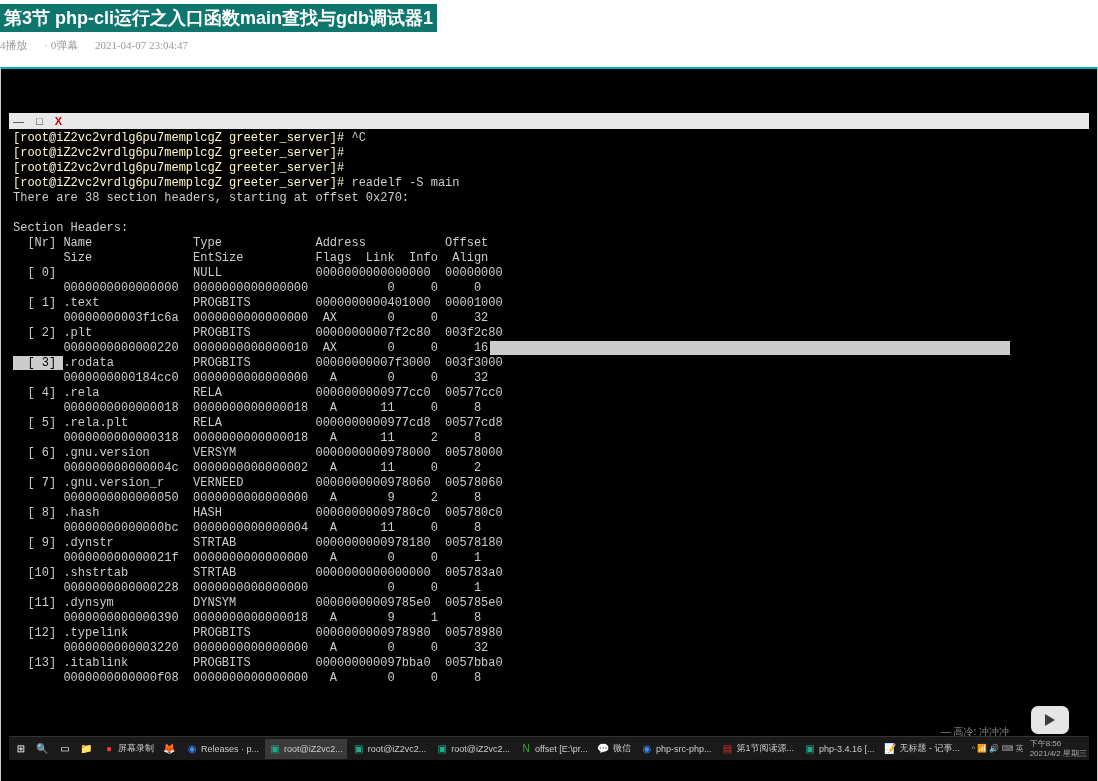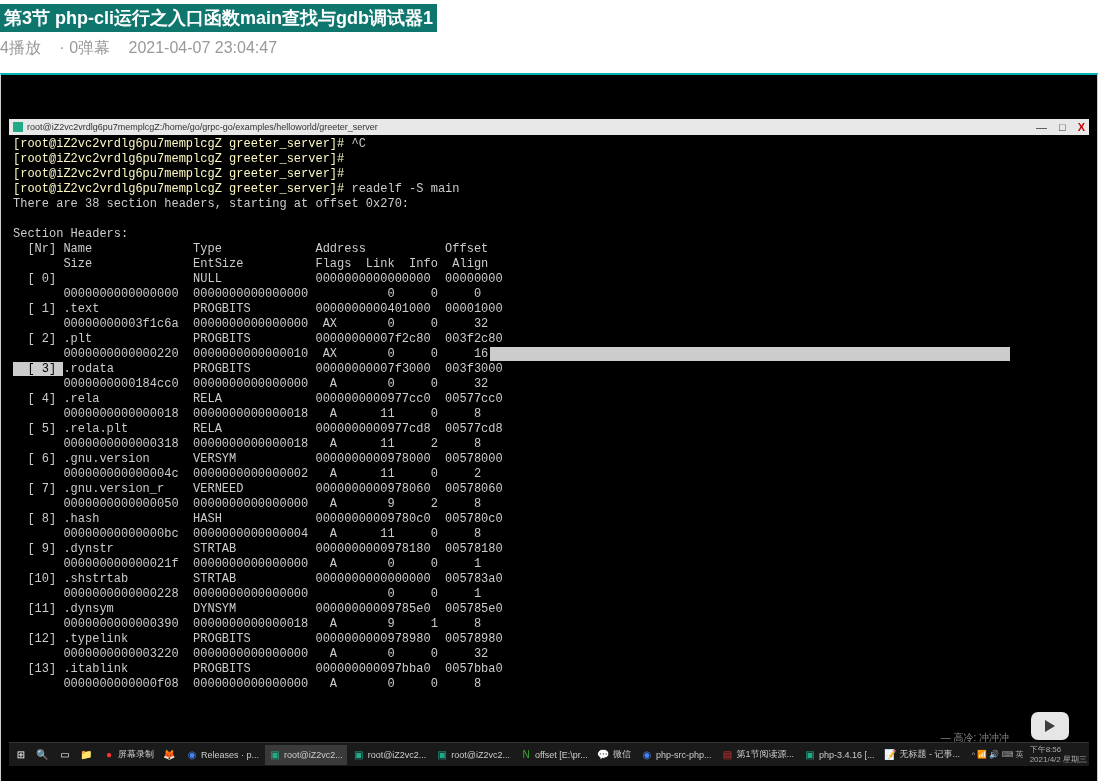--- a/index.html
+++ b/index.html
@@ -1,19 +1,19 @@
 <!DOCTYPE html>
 <html><head>
 <meta charset="utf-8">
 <style>
 * { margin: 0; padding: 0; box-sizing: border-box; }
 body { font-family: "Microsoft YaHei", Arial, sans-serif; background: #fff; width: 1098px; }
 .page-header { padding: 4px 0 0 0; }
 .title { background: #0f766e; color: #fff; font-size: 18px; font-weight: bold; padding: 2px 4px; display: inline-block; }
-.meta { color: #999; font-size: 16px; margin: 6px 0 14px 0; }
+.meta { color: #999; font-size: 11px; margin: 6px 0 14px 0; font-family: Liberation Serif, serif; }
 .meta span { margin-right: 14px; }
 .video-area { background: #000; width: 1098px; height: 718px; position: relative; border: 1px solid #ccc; border-top: 2px solid #00b3b3; }
 .terminal-window { position: absolute; top: 44px; left: 8px; right: 8px; bottom: 26px; background: #000; }
 .titlebar { background: #e8e8e8; height: 16px; display: flex; align-items: center; justify-content: space-between; font-size: 9px; padding: 0 4px; color: #333; }
 .titlebar-left { display: flex; align-items: center; gap: 4px; }
 .win-icon { width: 10px; height: 10px; background: #2a8; display: inline-block; }
 .win-controls { display: flex; gap: 12px; font-size: 11px; }
 .win-controls span { cursor: pointer; }
 .win-close { color: #c00; font-weight: bold; }
 .terminal-content { font-family: "Consolas", "Courier New", monospace; font-size: 12px; line-height: 15px; color: #ccc; padding: 2px 4px; white-space: pre; overflow: hidden; }
@@ -40,24 +40,20 @@
   <div class="meta">
     <span>4播放</span> ·
     <span>0弹幕</span>
     <span>2021-04-07 23:04:47</span>
   </div>
 </div>
 
 <div class="video-area">
   <div class="terminal-window">
     <div class="titlebar">
-      <div class="titlebar-left">
-        <span class="win-icon"></span>
-        <span>root@iZ2vc2vrdlg6pu7memplcgZ:/home/go/grpc-go/examples/helloworld/greeter_server</span>
-      </div>
       <div class="win-controls">
         <span>—</span>
         <span>□</span>
         <span class="win-close">X</span>
       </div>
     </div>
     <div class="terminal-content" id="term"><span class="term-line"><span class="prompt">[root@iZ2vc2vrdlg6pu7memplcgZ greeter_server]#</span> ^C</span><span class="term-line"><span class="prompt">[root@iZ2vc2vrdlg6pu7memplcgZ greeter_server]#</span></span><span class="term-line"><span class="prompt">[root@iZ2vc2vrdlg6pu7memplcgZ greeter_server]#</span></span><span class="term-line"><span class="prompt">[root@iZ2vc2vrdlg6pu7memplcgZ greeter_server]#</span> readelf -S main</span><span class="term-line">There are 38 section headers, starting at offset 0x270:</span><span class="term-line"> </span><span class="term-line">Section Headers:</span><span class="term-line">  [Nr] Name              Type             Address           Offset</span><span class="term-line">       Size              EntSize          Flags  Link  Info  Align</span><span class="term-line">  [ 0]                   NULL             0000000000000000  00000000</span><span class="term-line">       0000000000000000  0000000000000000           0     0     0</span><span class="term-line">  [ 1] .text             PROGBITS         0000000000401000  00001000</span><span class="term-line">       00000000003f1c6a  0000000000000000  AX       0     0     32</span><span class="term-line">  [ 2] .plt              PROGBITS         00000000007f2c80  003f2c80</span><span class="term-line">       0000000000000220  0000000000000010  AX       0     0     16<span class="sel-bar"></span></span><span class="term-line"><span class="sel-inv">  [ 3] </span>.rodata           PROGBITS         00000000007f3000  003f3000</span><span class="term-line">       0000000000184cc0  0000000000000000   A       0     0     32</span><span class="term-line">  [ 4] .rela             RELA             0000000000977cc0  00577cc0</span><span class="term-line">       0000000000000018  0000000000000018   A      11     0     8</span><span class="term-line">  [ 5] .rela.plt         RELA             0000000000977cd8  00577cd8</span><span class="term-line">       0000000000000318  0000000000000018   A      11     2     8</span><span class="term-line">  [ 6] .gnu.version      VERSYM           0000000000978000  00578000</span><span class="term-line">       000000000000004c  0000000000000002   A      11     0     2</span><span class="term-line">  [ 7] .gnu.version_r    VERNEED          0000000000978060  00578060</span><span class="term-line">       0000000000000050  0000000000000000   A       9     2     8</span><span class="term-line">  [ 8] .hash             HASH             00000000009780c0  005780c0</span><span class="term-line">       00000000000000bc  0000000000000004   A      11     0     8</span><span class="term-line">  [ 9] .dynstr           STRTAB           0000000000978180  00578180</span><span class="term-line">       000000000000021f  0000000000000000   A       0     0     1</span><span class="term-line">  [10] .shstrtab         STRTAB           0000000000000000  005783a0</span><span class="term-line">       0000000000000228  0000000000000000           0     0     1</span><span class="term-line">  [11] .dynsym           DYNSYM           00000000009785e0  005785e0</span><span class="term-line">       0000000000000390  0000000000000018   A       9     1     8</span><span class="term-line">  [12] .typelink         PROGBITS         0000000000978980  00578980</span><span class="term-line">       0000000000003220  0000000000000000   A       0     0     32</span><span class="term-line">  [13] .itablink         PROGBITS         000000000097bba0  0057bba0</span><span class="term-line">       0000000000000f08  0000000000000000   A       0     0     8</span></div>
   </div>
 
   <div class="subtitle">— <span>高冷: 冲冲冲</span></div>

